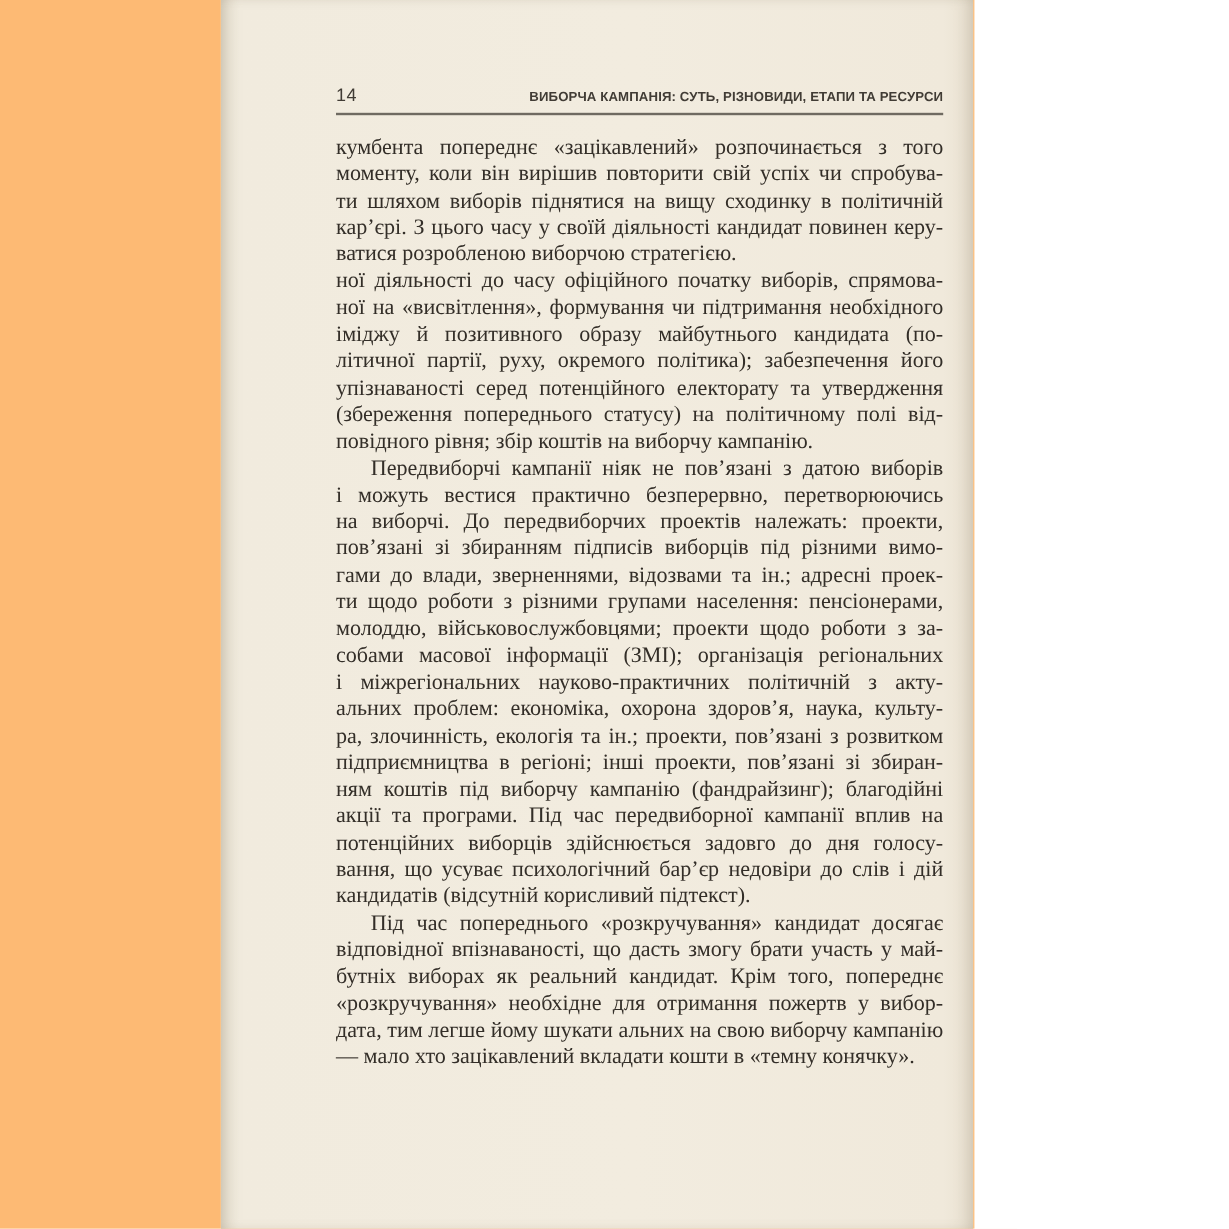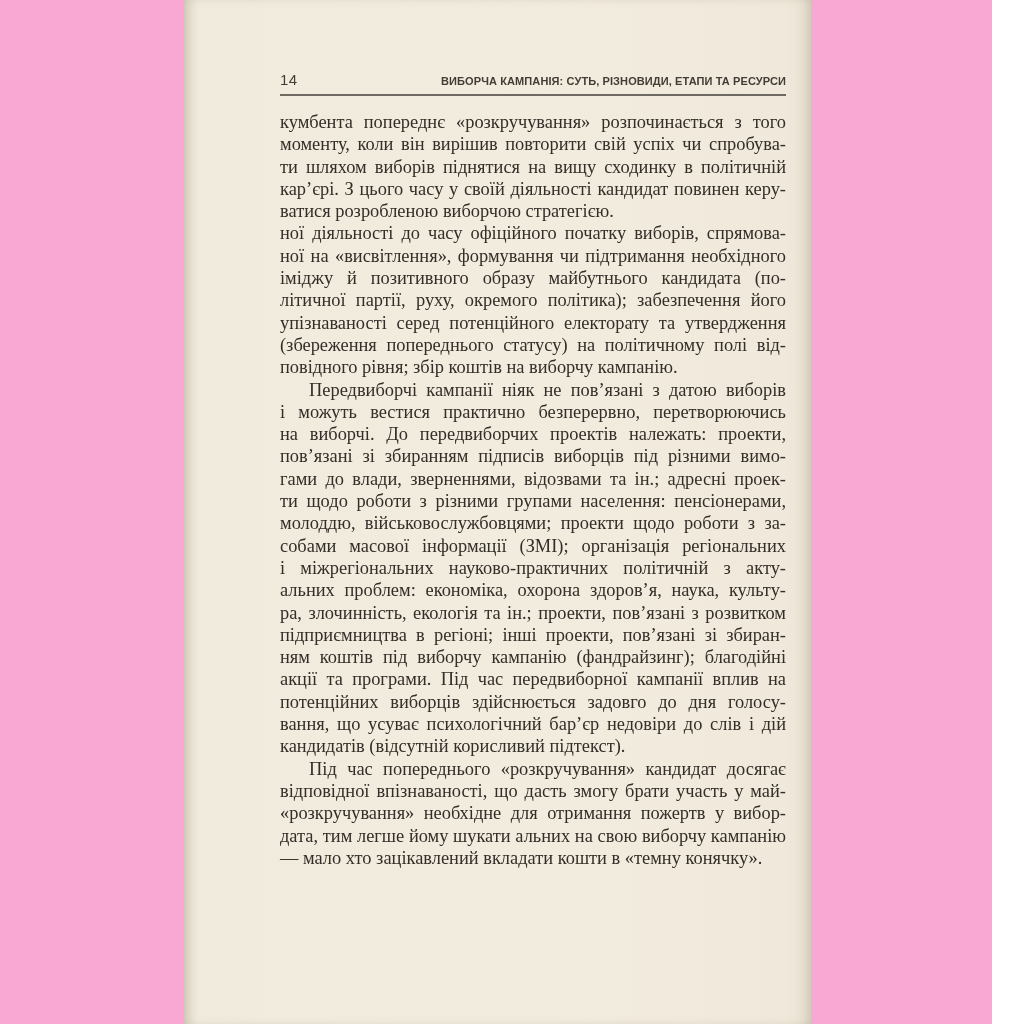--- a/index.html
+++ b/index.html
@@ -4,22 +4,22 @@
 <style>
   * { margin: 0; padding: 0; box-sizing: border-box; }
   html, body {
     width: 1024px; height: 1024px;
     background: #ffffff;
     overflow: hidden;
     font-family: "Liberation Serif", "DejaVu Serif", serif;
   }
   .scan-canvas {
     position: relative;
-    width: 992px; height: 1024px;
-    background: #f9a8d4;
+    width: 812px; height: 1024px;
+    background: #fdba74;
   }
   .book-page {
     position: absolute;
     left: 184px; top: 0;
     width: 627px; height: 1024px;
     background: linear-gradient(90deg, #ece5d6 0%, #f1ebde 2.5%, #f2ecdf 55%, #f0e9db 96%, #e9e1d1 100%);
     box-shadow:
       inset 10px 0 14px -9px rgba(150,138,115,0.55),
       inset -10px 0 14px -9px rgba(150,138,115,0.45);
   }
@@ -75,21 +75,21 @@
   <div class="book-page">
     <div class="page-inner">
 
       <div class="running-header">
         <span class="page-number">14</span>
         <span class="running-title">ВИБОРЧА КАМПАНІЯ: СУТЬ, РІЗНОВИДИ, ЕТАПИ ТА РЕСУРСИ</span>
       </div>
 
       <div class="body-text" id="body-text">
           <div class="para">
-            <div class="line just">кумбента попереднє «розкручування» розпочинається з того</div>
+            <div class="line just">кумбента попереднє «зацікавлений» розпочинається з того</div>
             <div class="line just">моменту, коли він вирішив повторити свій успіх чи спробува-</div>
             <div class="line just">ти шляхом виборів піднятися на вищу сходинку в політичній</div>
             <div class="line just">кар’єрі. З цього часу у своїй діяльності кандидат повинен керу-</div>
             <div class="line">ватися розробленою виборчою стратегією.</div>
           </div>
           <div class="para">
             <div class="line just">ної діяльності до часу офіційного початку виборів, спрямова-</div>
             <div class="line just">ної на «висвітлення», формування чи підтримання необхідного</div>
             <div class="line just">іміджу й позитивного образу майбутнього кандидата (по-</div>
             <div class="line just">літичної партії, руху, окремого політика); забезпечення його</div>
@@ -112,20 +112,21 @@
             <div class="line just">підприємництва в регіоні; інші проекти, пов’язані зі збиран-</div>
             <div class="line just">ням коштів під виборчу кампанію (фандрайзинг); благодійні</div>
             <div class="line just">акції та програми. Під час передвиборної кампанії вплив на</div>
             <div class="line just">потенційних виборців здійснюється задовго до дня голосу-</div>
             <div class="line just">вання, що усуває психологічний бар’єр недовіри до слів і дій</div>
             <div class="line">кандидатів (відсутній корисливий підтекст).</div>
           </div>
           <div class="para">
             <div class="line just indent">Під час попереднього «розкручування» кандидат досягає</div>
             <div class="line just">відповідної впізнаваності, що дасть змогу брати участь у май-</div>
+            <div class="line just">бутніх виборах як реальний кандидат. Крім того, попереднє</div>
             <div class="line just">«розкручування» необхідне для отримання пожертв у вибор-</div>
             <div class="line just">дата, тим легше йому шукати альних на свою виборчу кампанію</div>
             <div class="line">— мало хто зацікавлений вкладати кошти в «темну конячку».</div>
           </div>
         </div>
 
     </div>
   </div>
 </div>
 

